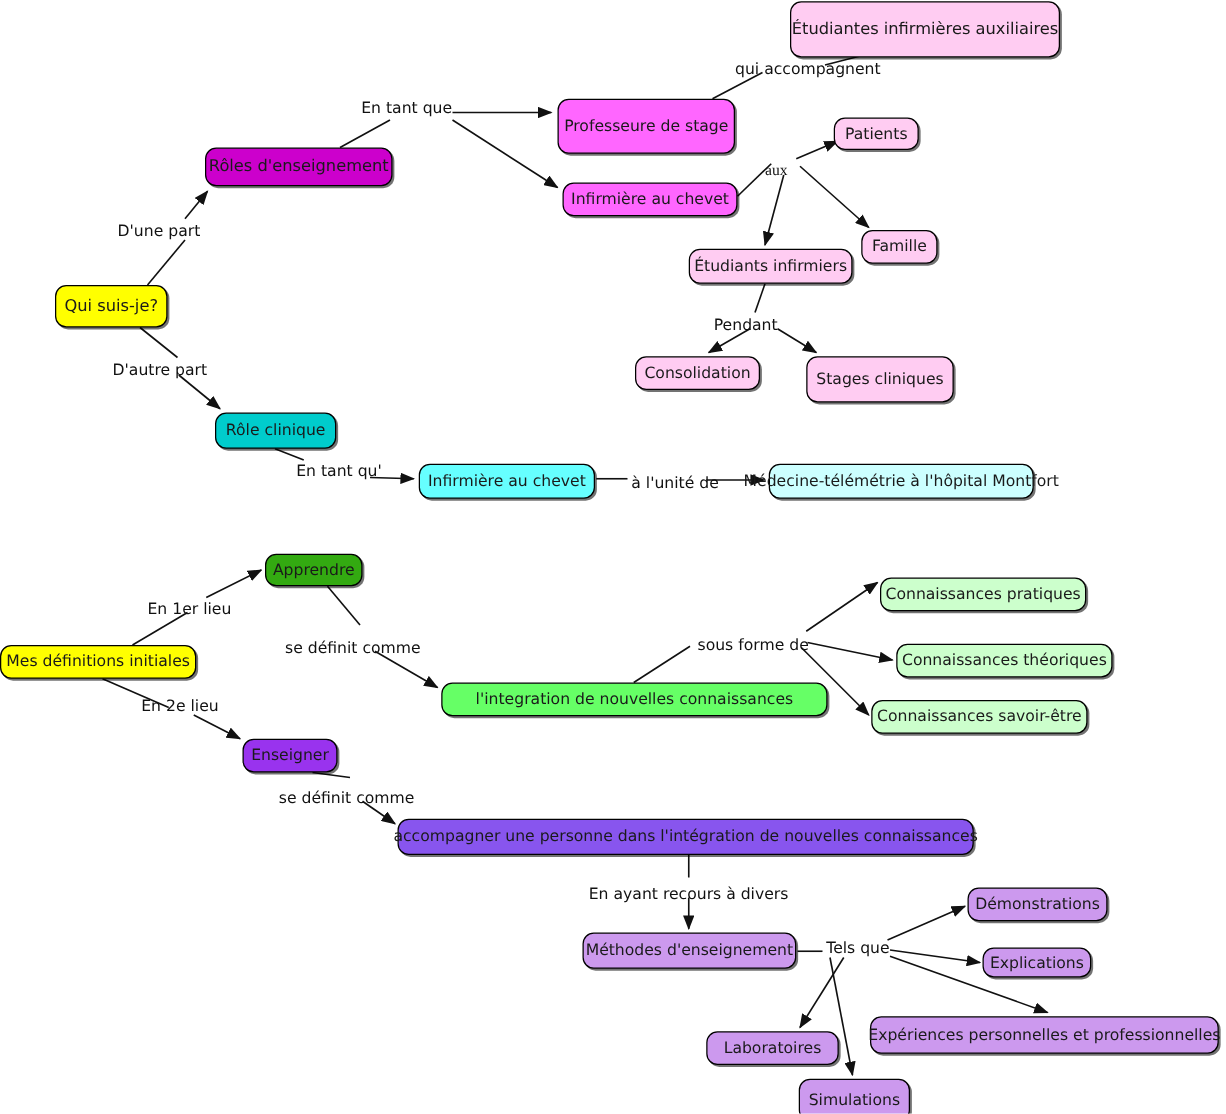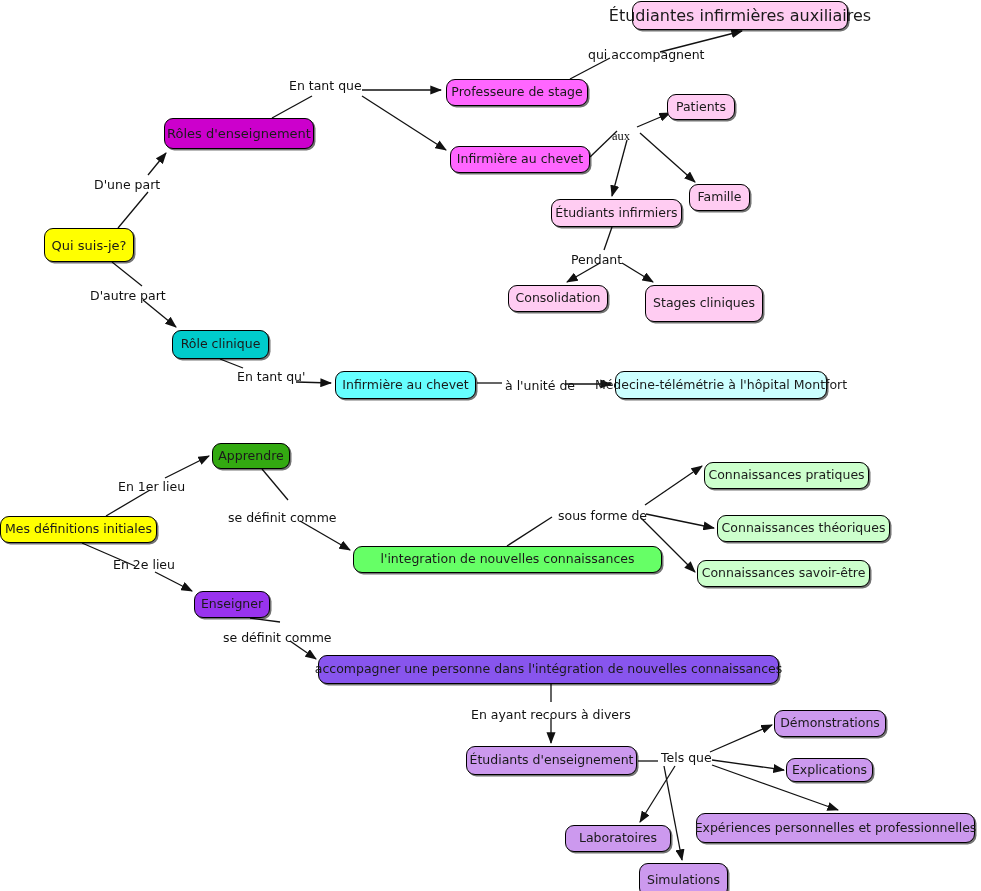--- a/index.html
+++ b/index.html
@@ -100,40 +100,40 @@
         <line x1="712" y1="760" x2="784" y2="770" stroke="#111111" stroke-width="1.3" marker-end="url(#arrowhead)"></line>
         <line x1="712" y1="765" x2="838" y2="810" stroke="#111111" stroke-width="1.3" marker-end="url(#arrowhead)"></line>
         <line x1="675" y1="766" x2="640" y2="822" stroke="#111111" stroke-width="1.3" marker-end="url(#arrowhead)"></line>
         <line x1="664" y1="766" x2="682" y2="860" stroke="#111111" stroke-width="1.3" marker-end="url(#arrowhead)"></line>
       </g>
   </svg>
 
   <div id="nodes-layer">
       <div class="node" style="left: 44px; top: 228px; width: 90px; height: 34px; background: rgb(255, 255, 0); font-size: 13px;">Qui suis-je?</div>
       <div class="node" style="left: 164px; top: 118px; width: 150px; height: 31px; background: rgb(204, 0, 204); font-size: 13px;">Rôles d'enseignement</div>
-      <div class="node" style="left: 446px; top: 79px; width: 142px; height: 27px; background: rgb(255, 102, 255); font-size: 12.5px;">Professeure de stage</div>
+      <div class="node" style="left: 446px; top: 79px; width: 142px; height: 44px; background: rgb(255, 102, 255); font-size: 12.5px;">Professeure de stage</div>
       <div class="node" style="left: 450px; top: 146px; width: 140px; height: 27px; background: rgb(255, 102, 255); font-size: 12.5px;">Infirmière au chevet</div>
-      <div class="node" style="left: 632px; top: 1px; width: 216px; height: 29px; background: rgb(255, 204, 242); font-size: 16px;">Étudiantes infirmières auxiliaires</div>
+      <div class="node" style="left: 632px; top: 1px; width: 216px; height: 45px; background: rgb(255, 204, 242); font-size: 13px;">Étudiantes infirmières auxiliaires</div>
       <div class="node" style="left: 667px; top: 94px; width: 68px; height: 26px; background: rgb(255, 204, 242); font-size: 12.5px;">Patients</div>
       <div class="node" style="left: 689px; top: 184px; width: 61px; height: 27px; background: rgb(255, 204, 242); font-size: 12.5px;">Famille</div>
       <div class="node" style="left: 551px; top: 199px; width: 131px; height: 28px; background: rgb(255, 204, 242); font-size: 12.5px;">Étudiants infirmiers</div>
       <div class="node" style="left: 508px; top: 285px; width: 100px; height: 27px; background: rgb(255, 204, 242); font-size: 12.5px;">Consolidation</div>
       <div class="node" style="left: 645px; top: 285px; width: 118px; height: 37px; background: rgb(255, 204, 242); font-size: 12.5px;">Stages cliniques</div>
       <div class="node" style="left: 172px; top: 330px; width: 97px; height: 29px; background: rgb(0, 204, 204); font-size: 12.5px;">Rôle clinique</div>
       <div class="node" style="left: 335px; top: 371px; width: 141px; height: 28px; background: rgb(102, 255, 255); font-size: 12.5px;">Infirmière au chevet</div>
       <div class="node" style="left: 615px; top: 371px; width: 212px; height: 28px; background: rgb(204, 255, 255); font-size: 12.5px;">Médecine-télémétrie à l'hôpital Montfort</div>
       <div class="node" style="left: 0px; top: 516px; width: 157px; height: 27px; background: rgb(255, 255, 0); font-size: 12.5px;">Mes définitions initiales</div>
       <div class="node" style="left: 212px; top: 443px; width: 78px; height: 26px; background: rgb(51, 170, 17); font-size: 12.5px;">Apprendre</div>
       <div class="node" style="left: 194px; top: 591px; width: 76px; height: 27px; background: rgb(153, 51, 238); font-size: 12.5px;">Enseigner</div>
       <div class="node" style="left: 353px; top: 546px; width: 309px; height: 27px; background: rgb(102, 255, 102); font-size: 12.5px;">l'integration de nouvelles connaissances</div>
       <div class="node" style="left: 704px; top: 462px; width: 165px; height: 27px; background: rgb(204, 255, 204); font-size: 12.5px;">Connaissances pratiques</div>
       <div class="node" style="left: 717px; top: 515px; width: 173px; height: 27px; background: rgb(204, 255, 204); font-size: 12.5px;">Connaissances théoriques</div>
       <div class="node" style="left: 697px; top: 560px; width: 173px; height: 27px; background: rgb(204, 255, 204); font-size: 12.5px;">Connaissances savoir-être</div>
       <div class="node" style="left: 318px; top: 655px; width: 461px; height: 29px; background: rgb(136, 85, 238); font-size: 12.5px;">accompagner une personne dans l'intégration de nouvelles connaissances</div>
-      <div class="node" style="left: 466px; top: 746px; width: 171px; height: 29px; background: rgb(204, 153, 238); font-size: 12.5px;">Étudiants d'enseignement</div>
+      <div class="node" style="left: 466px; top: 746px; width: 171px; height: 29px; background: rgb(204, 153, 238); font-size: 12.5px;">Méthodes d'enseignement</div>
       <div class="node" style="left: 774px; top: 710px; width: 112px; height: 27px; background: rgb(204, 153, 238); font-size: 12.5px;">Démonstrations</div>
       <div class="node" style="left: 786px; top: 758px; width: 87px; height: 24px; background: rgb(204, 153, 238); font-size: 12.5px;">Explications</div>
       <div class="node" style="left: 565px; top: 825px; width: 106px; height: 27px; background: rgb(204, 153, 238); font-size: 12.5px;">Laboratoires</div>
       <div class="node" style="left: 639px; top: 863px; width: 89px; height: 34px; background: rgb(204, 153, 238); font-size: 12.5px;">Simulations</div>
       <div class="node" style="left: 696px; top: 813px; width: 279px; height: 30px; background: rgb(204, 153, 238); font-size: 12.5px;">Expériences personnelles et professionnelles</div>
     </div>
   <div id="labels-layer">
       <div class="elabel" style="left: 94px; top: 179px;">D'une part</div>
       <div class="elabel" style="left: 90px; top: 290px;">D'autre part</div>
       <div class="elabel" style="left: 289px; top: 80px;">En tant que</div>

